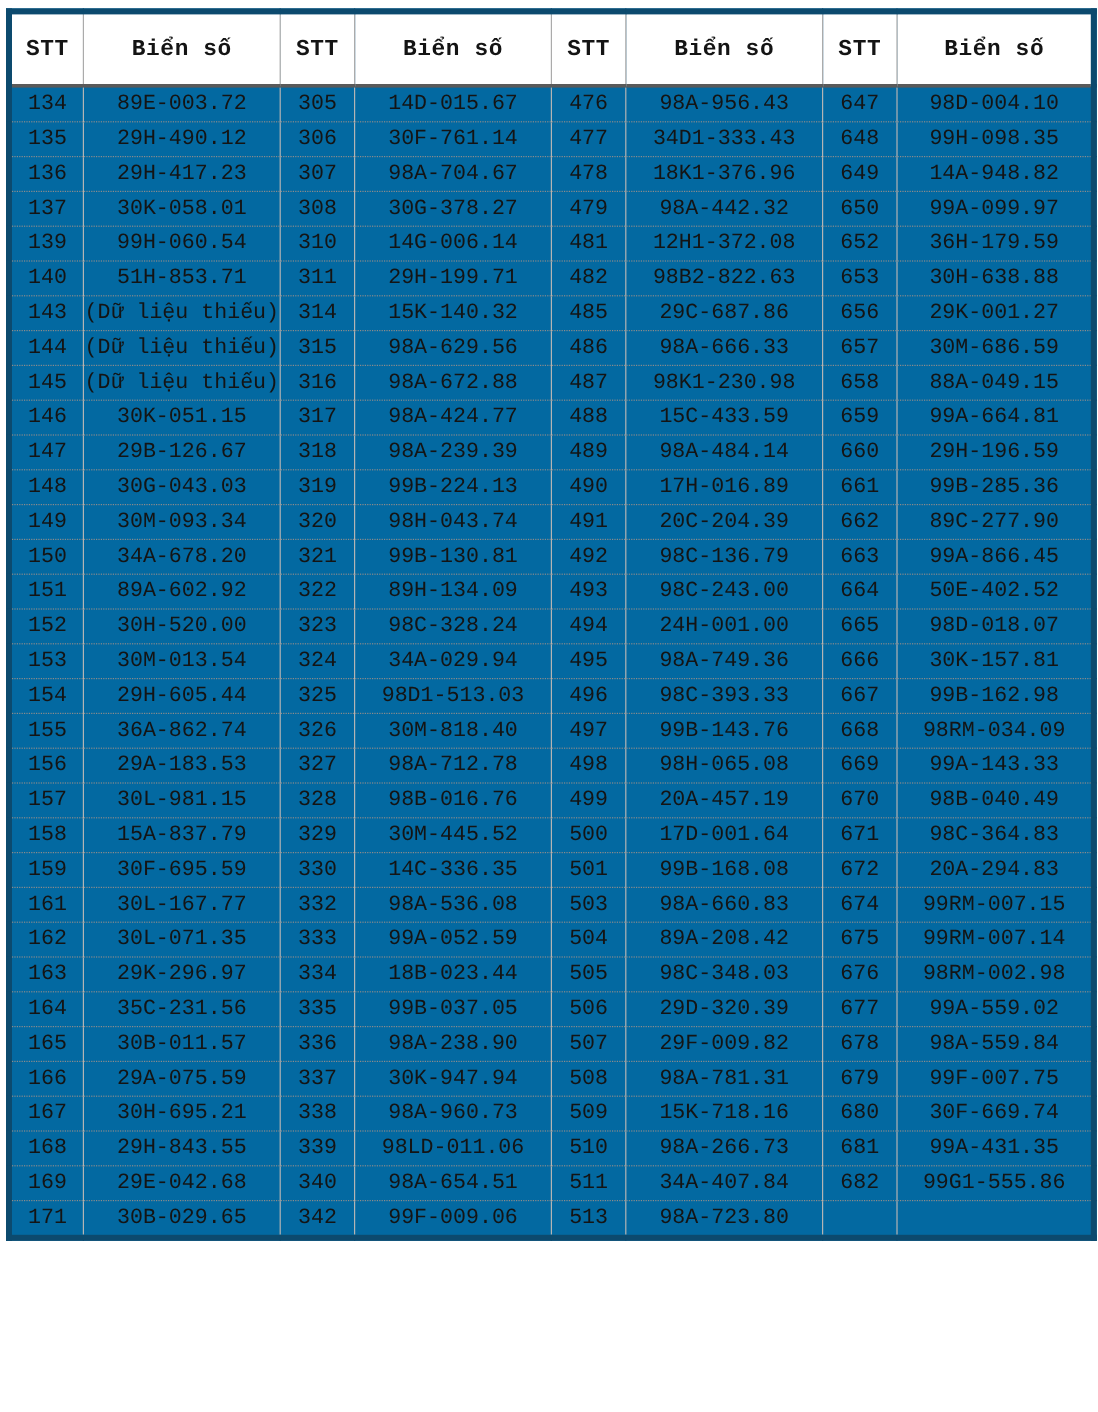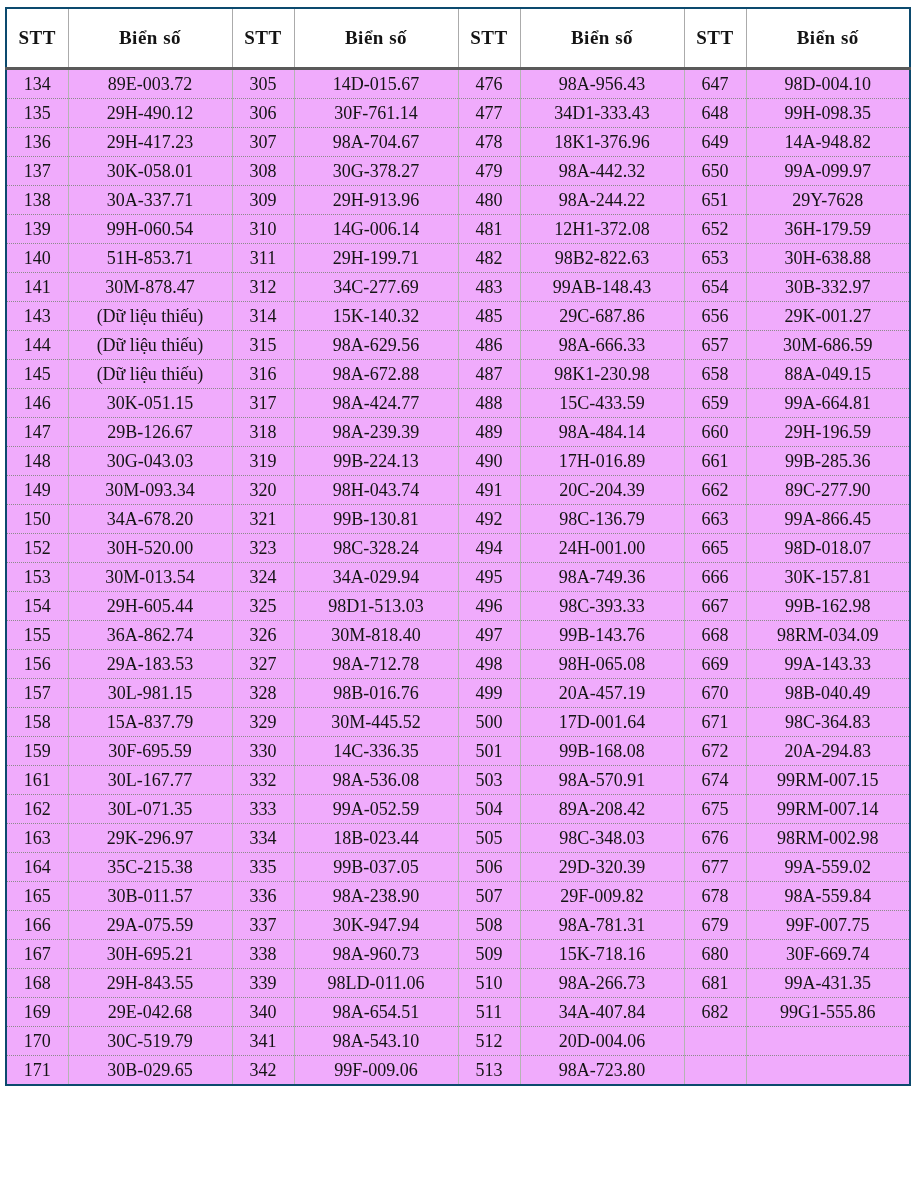--- a/index.html
+++ b/index.html
@@ -10,24 +10,24 @@
   }
   .table-wrap {
     padding: 7px 5px 6px 5px;
     box-sizing: border-box;
     width: 915px;
   }
   table.plate-table {
     border-collapse: collapse;
     table-layout: fixed;
     width: 905px;
-    font-family: Liberation Serif, serif;
+    font-family: Liberation Mono, monospace;
     color: #141414;
-    background: #f0abfc;
-    border: 2px solid #0c4a6e;
+    background: #0369a1;
+    border: 5px solid #0c4a6e;
   }
   table.plate-table th {
     font-size: 19px;
     font-weight: bold;
     text-align: center;
     vertical-align: middle;
     height: 56px;
     border-left: 1px solid #ababab;
     border-bottom: 3px solid #5a5a5a;
     background: #ffffff;
@@ -113,60 +113,40 @@
           <td>137</td>
           <td>30K-058.01</td>
           <td>308</td>
           <td>30G-378.27</td>
           <td>479</td>
           <td>98A-442.32</td>
           <td>650</td>
           <td>99A-099.97</td>
         </tr>
         <tr>
-          <td>138</td>
-          <td>30A-337.71</td>
-          <td>309</td>
-          <td>29H-913.96</td>
-          <td>480</td>
-          <td>98A-244.22</td>
-          <td>651</td>
-          <td>29Y-7628</td>
-        </tr>
-        <tr>
           <td>139</td>
           <td>99H-060.54</td>
           <td>310</td>
           <td>14G-006.14</td>
           <td>481</td>
           <td>12H1-372.08</td>
           <td>652</td>
           <td>36H-179.59</td>
         </tr>
         <tr>
           <td>140</td>
           <td>51H-853.71</td>
           <td>311</td>
           <td>29H-199.71</td>
           <td>482</td>
           <td>98B2-822.63</td>
           <td>653</td>
           <td>30H-638.88</td>
         </tr>
         <tr>
-          <td>141</td>
-          <td>30M-878.47</td>
-          <td>312</td>
-          <td>34C-277.69</td>
-          <td>483</td>
-          <td>99AB-148.43</td>
-          <td>654</td>
-          <td>30B-332.97</td>
-        </tr>
-        <tr>
           <td>143</td>
           <td>(Dữ liệu thiếu)</td>
           <td>314</td>
           <td>15K-140.32</td>
           <td>485</td>
           <td>29C-687.86</td>
           <td>656</td>
           <td>29K-001.27</td>
         </tr>
         <tr>
@@ -233,20 +213,30 @@
           <td>150</td>
           <td>34A-678.20</td>
           <td>321</td>
           <td>99B-130.81</td>
           <td>492</td>
           <td>98C-136.79</td>
           <td>663</td>
           <td>99A-866.45</td>
         </tr>
         <tr>
+          <td>151</td>
+          <td>89A-602.92</td>
+          <td>322</td>
+          <td>89H-134.09</td>
+          <td>493</td>
+          <td>98C-243.00</td>
+          <td>664</td>
+          <td>50E-402.52</td>
+        </tr>
+        <tr>
           <td>152</td>
           <td>30H-520.00</td>
           <td>323</td>
           <td>98C-328.24</td>
           <td>494</td>
           <td>24H-001.00</td>
           <td>665</td>
           <td>98D-018.07</td>
         </tr>
         <tr>
@@ -318,21 +308,21 @@
           <td>99B-168.08</td>
           <td>672</td>
           <td>20A-294.83</td>
         </tr>
         <tr>
           <td>161</td>
           <td>30L-167.77</td>
           <td>332</td>
           <td>98A-536.08</td>
           <td>503</td>
-          <td>98A-570.91</td>
+          <td>98A-660.83</td>
           <td>674</td>
           <td>99RM-007.15</td>
         </tr>
         <tr>
           <td>162</td>
           <td>30L-071.35</td>
           <td>333</td>
           <td>99A-052.59</td>
           <td>504</td>
           <td>89A-208.42</td>
@@ -344,21 +334,21 @@
           <td>29K-296.97</td>
           <td>334</td>
           <td>18B-023.44</td>
           <td>505</td>
           <td>98C-348.03</td>
           <td>676</td>
           <td>98RM-002.98</td>
         </tr>
         <tr>
           <td>164</td>
-          <td>35C-215.38</td>
+          <td>35C-231.56</td>
           <td>335</td>
           <td>99B-037.05</td>
           <td>506</td>
           <td>29D-320.39</td>
           <td>677</td>
           <td>99A-559.02</td>
         </tr>
         <tr>
           <td>165</td>
           <td>30B-011.57</td>
@@ -403,30 +393,20 @@
           <td>169</td>
           <td>29E-042.68</td>
           <td>340</td>
           <td>98A-654.51</td>
           <td>511</td>
           <td>34A-407.84</td>
           <td>682</td>
           <td>99G1-555.86</td>
         </tr>
         <tr>
-          <td>170</td>
-          <td>30C-519.79</td>
-          <td>341</td>
-          <td>98A-543.10</td>
-          <td>512</td>
-          <td>20D-004.06</td>
-          <td></td>
-          <td></td>
-        </tr>
-        <tr>
           <td>171</td>
           <td>30B-029.65</td>
           <td>342</td>
           <td>99F-009.06</td>
           <td>513</td>
           <td>98A-723.80</td>
           <td></td>
           <td></td>
         </tr>
       </tbody>

